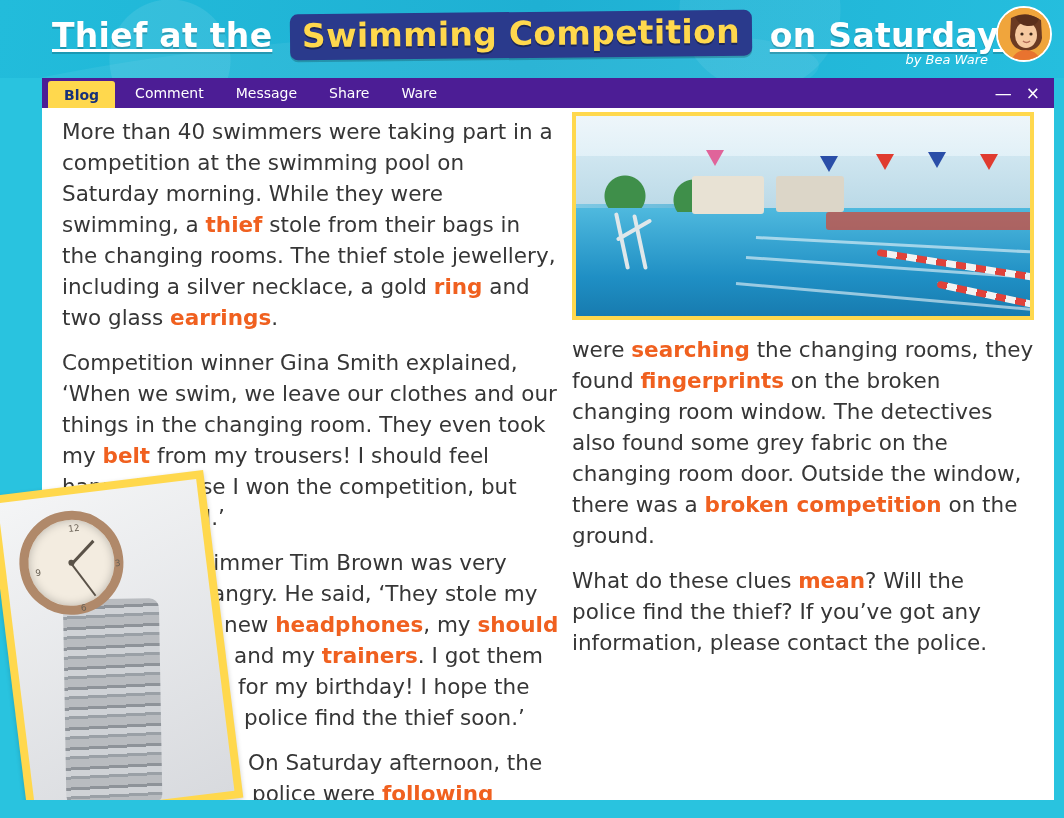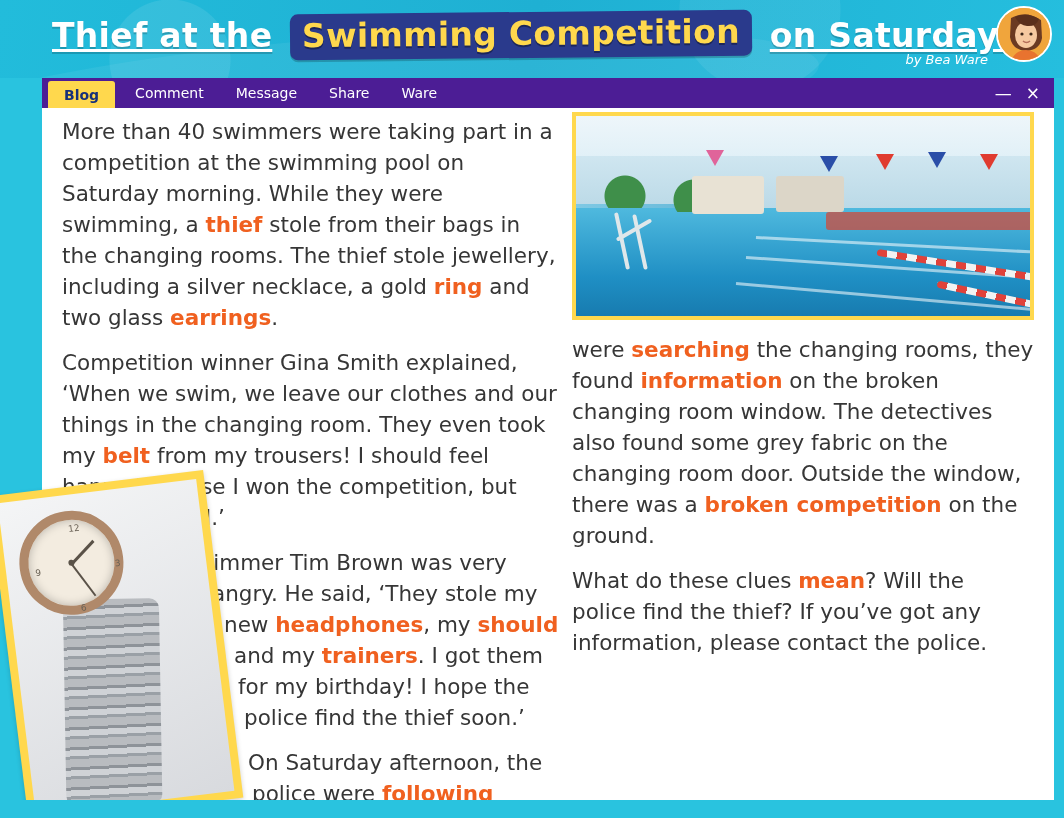--- a/index.html
+++ b/index.html
@@ -323,21 +323,21 @@
       <p class="body">
         Swimmer Tim Brown was very angry. He said, ‘They stole my new <span class="kw">headphones</span>, my <span class="kw">should</span> and my <span class="kw">trainers</span>. I got them for my birthday! I hope the police find the thief soon.’
       </p>
       <p class="body">
         On Saturday afternoon, the police were <span class="kw">following clues</span> at the swimming pool. When they
       </p>
     </div>
 
     <div class="col-right">
       <p class="body">
-        were <span class="kw">searching</span> the changing rooms, they found <span class="kw">information</span> on the broken changing room window. The detectives also found some grey fabric on the changing room door. Outside the window, there was a <span class="kw">broken competition</span> on the ground.
+        were <span class="kw">searching</span> the changing rooms, they found <span class="kw">fingerprints</span> on the broken changing room window. The detectives also found some grey fabric on the changing room door. Outside the window, there was a <span class="kw">broken competition</span> on the ground.
       </p>
       <p class="body">
         What do these clues <span class="kw">mean</span>? Will the police find the thief? If you’ve got any information, please contact the police.
       </p>
     </div>
   </div>
 
   <div class="watch">
     <div class="inner">
       <div class="band"></div>

